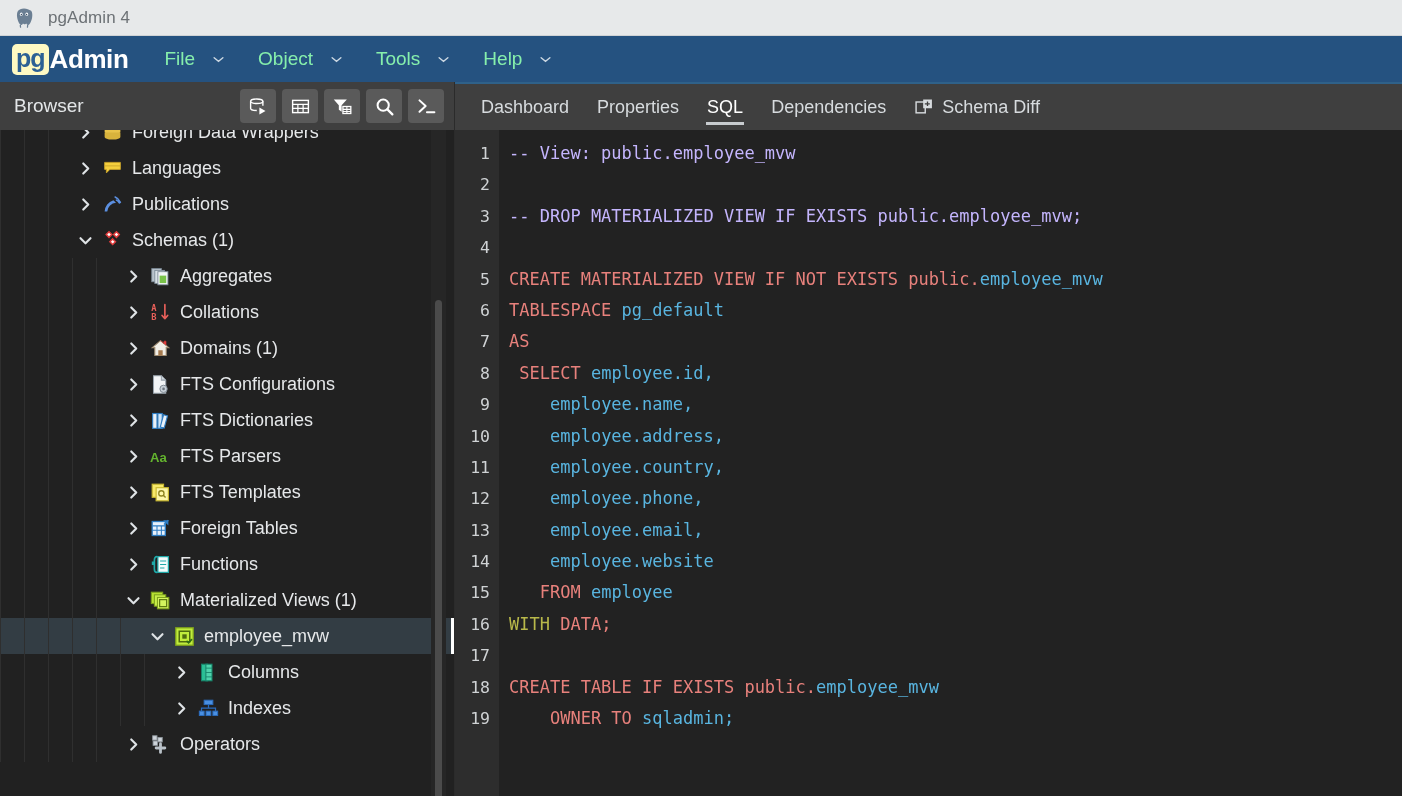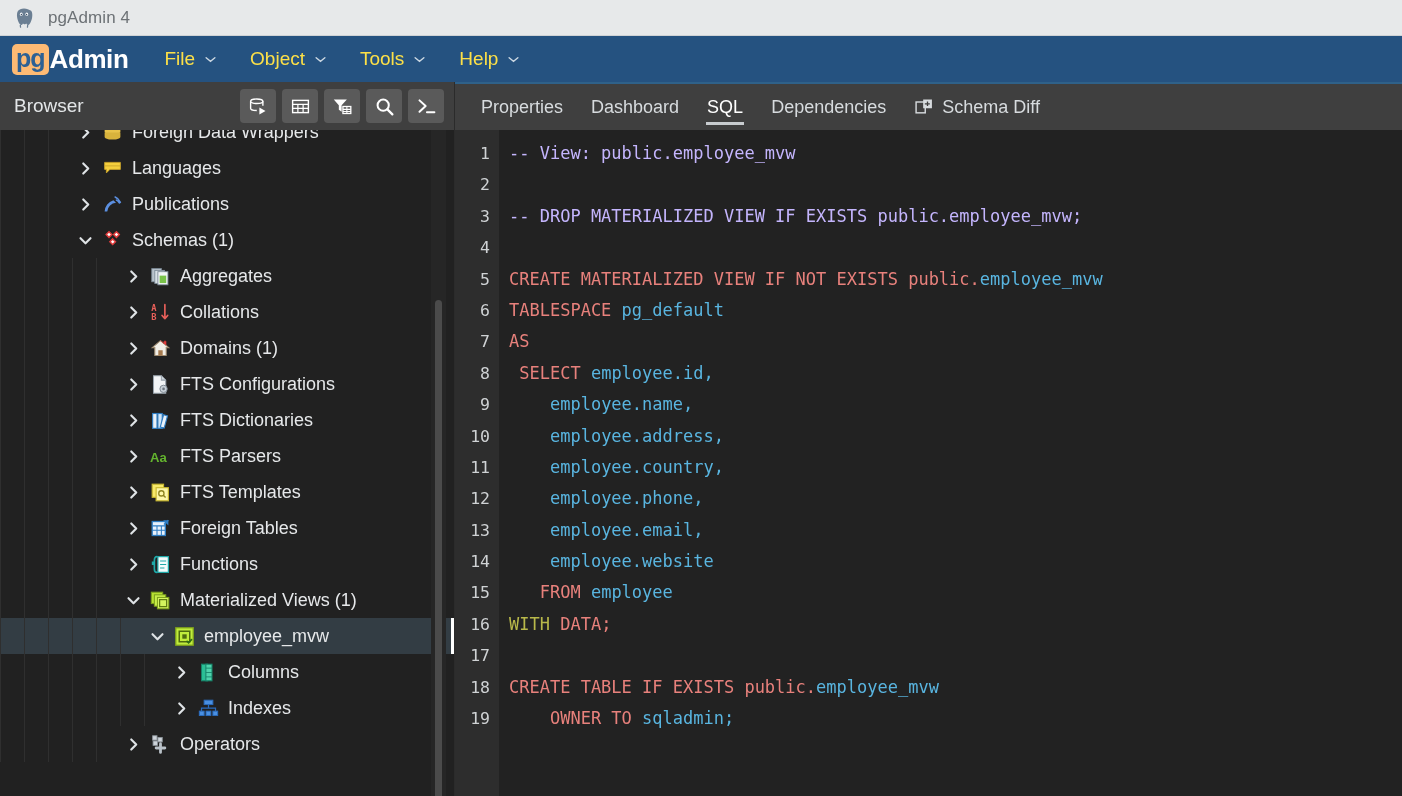--- a/index.html
+++ b/index.html
@@ -27,35 +27,35 @@
 
   
   #menubar {
     height: 46px; width: 100%;
     background: #255280;
     display: flex; align-items: center;
     padding-left: 12px;
   }
   .logo-wrap { display: flex; align-items: center; height: 34px; margin-right: 26px; }
   .logo-pg {
-    background: #fdba74; color: #2c6094;
+    background: #fef9c3; color: #2c6094;
     font-size: 25px; font-weight: bold;
     border-radius: 5px;
     padding: 0 4px 2px 4px;
     line-height: 29px;
     letter-spacing: -1px;
   }
   .logo-admin {
     color: #ffffff; font-size: 26px; font-weight: bold;
     letter-spacing: -0.4px; margin-left: 1px;
   }
   .menu-item {
-    color: #fde047; font-size: 19px;
+    color: #86efac; font-size: 19px;
     padding: 4px 10px; margin-right: 14px;
-    display: flex; align-items: center; gap: 10px;
+    display: flex; align-items: center; gap: 18px;
     cursor: default;
   }
   .chev-d { width: 11px; height: 7px; display:block; }
 
   
   #subbar { height: 48px; width: 100%; display: flex; background: #3f3f3f; }
   #browser-head {
     width: 455px; flex: 0 0 455px;
     background: #3f3f3f;
     display: flex; align-items: center;
@@ -263,24 +263,24 @@
           <path d="M4 5l7 6.5L4 18" fill="none" stroke="#fff" stroke-width="2.3" stroke-linecap="round" stroke-linejoin="round"></path>
           <path d="M12.5 18.5H21" stroke="#fff" stroke-width="2.3" stroke-linecap="round"></path>
         </svg>
       </div>
 
     </div>
   </div>
 
   <div id="tabs">
     <div class="tab">
+        <span>Dashboard</span>
+      </div>
+    <div class="tab">
         <span>Properties</span>
-      </div>
-    <div class="tab">
-        <span>Dashboard</span>
       </div>
     <div class="tab active">
         <span>SQL</span>
       </div>
     <div class="tab">
         <span>Dependencies</span>
       </div>
     <div class="tab">
       <svg width="20" height="20" viewBox="0 0 24 24">
         <rect x="2.5" y="6" width="11" height="13" fill="none" stroke="#d7dbde" stroke-width="1.7"></rect>

